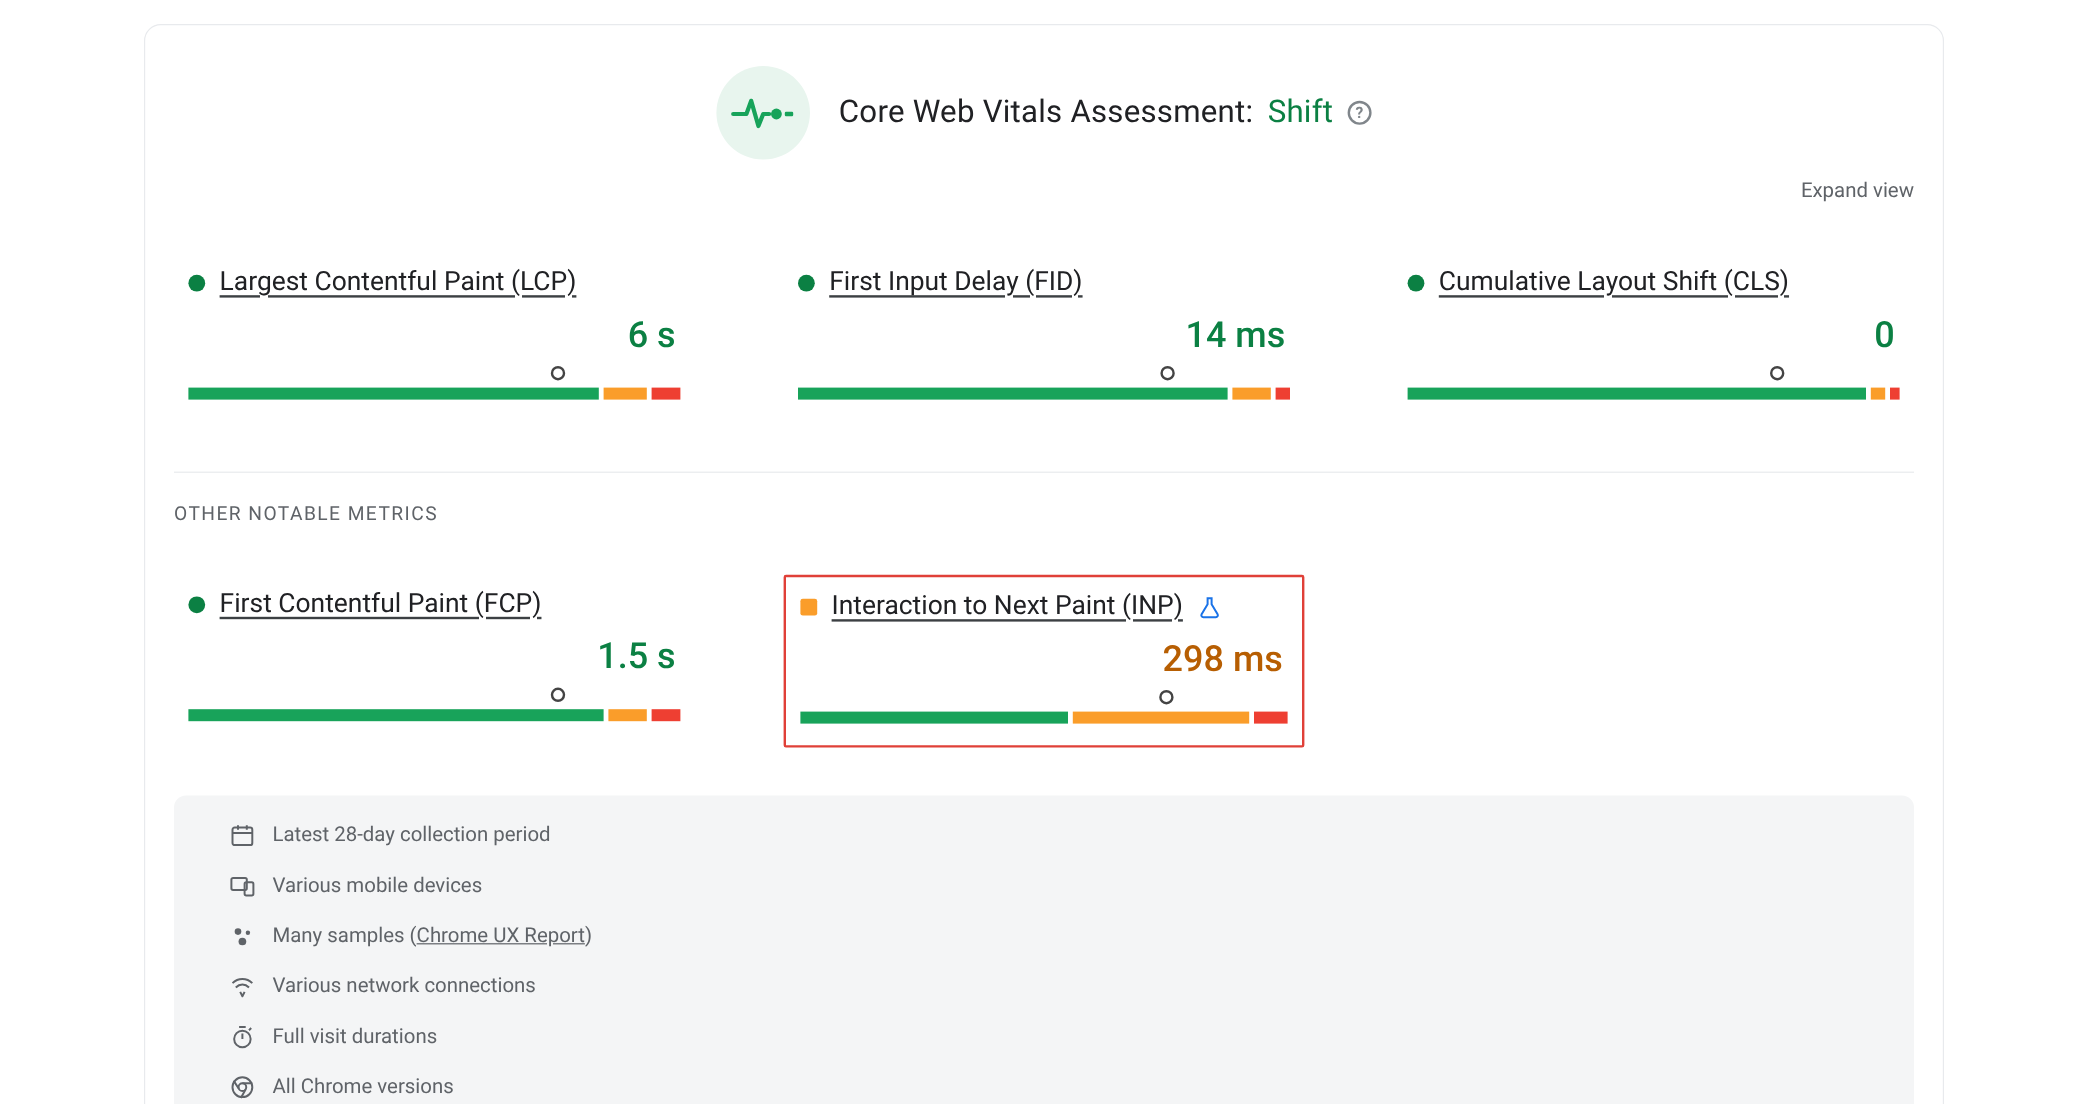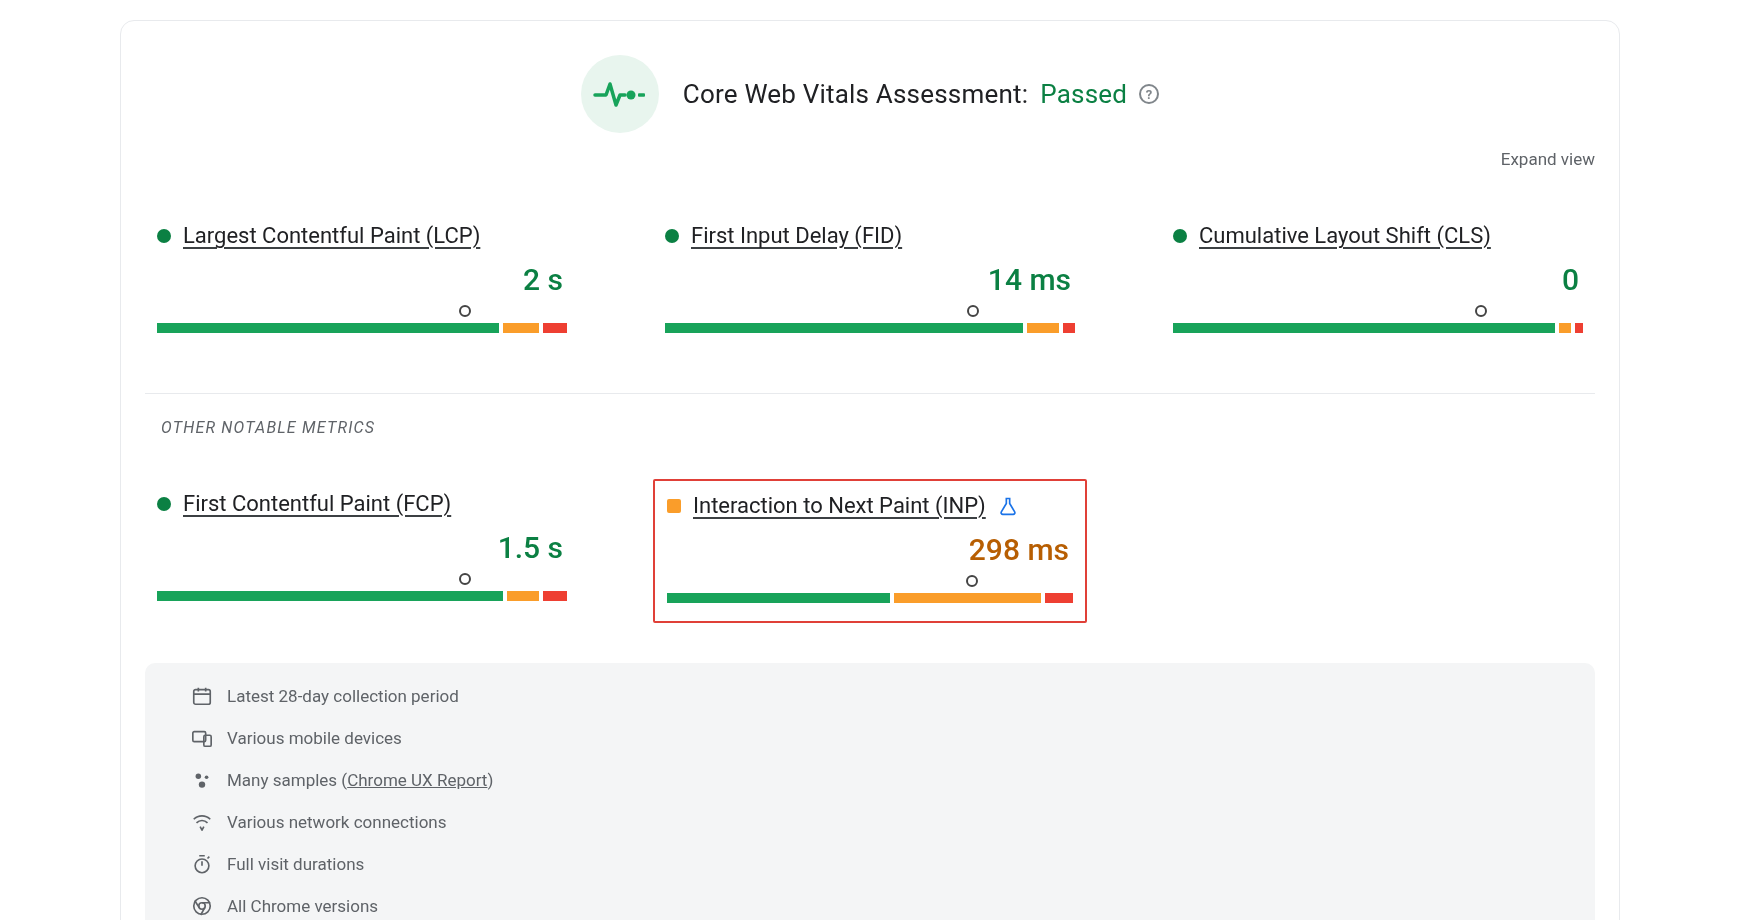--- a/index.html
+++ b/index.html
@@ -69,22 +69,21 @@
   margin-top:42px;
 }
 .rule{
   border:none;border-top:1px solid var(--border);
   margin:42px 0 24px 0;
 }
 .section-label{
   color:var(--muted);
   letter-spacing:1.2px;
   font-size:16px;
-  margin:16px;
-  font-style:italic;
+  margin:0;
 }
 .metric{
   position:relative;
   padding:12px 12px 18px 12px;
 }
 .metric.highlight{
   border:2px solid #e04038;
   border-radius:2px;
 }
 .m-hdr{
@@ -166,36 +165,36 @@
   <div class="hdr">
     <div class="pulse-badge">
       <svg width="54" height="30" viewBox="0 0 54 30">
         <path d="M2 16 H13 L17 5 L23 26 L27 16 H32" stroke="#17a35a" stroke-width="3.5" fill="none" stroke-linecap="round" stroke-linejoin="round"></path>
         <circle cx="38" cy="16" r="4.5" fill="#17a35a"></circle>
         <rect x="45" y="14.2" width="7" height="3.6" fill="#17a35a" rx="1"></rect>
       </svg>
     </div>
     <div class="hdr-title">
       <span>Core Web Vitals Assessment:</span>
-      <span class="hdr-status">Passed</span>
+      <span class="hdr-status">Shift</span>
       <span class="help-icon">?</span>
     </div>
   </div>
 
   <div class="expand-wrap">
     <a class="expand-link">Expand view</a>
   </div>
 
   <div class="row">
     <div class="metric">
         <div class="m-hdr">
           <span class="dot good"></span>
           <a class="m-name">Largest Contentful Paint (LCP)</a>
         </div>
-        <div class="m-val v-good">2 s</div>
+        <div class="m-val v-good">6 s</div>
         <div class="bar-wrap">
           <div class="bar">
             <div class="seg g" style="flex: 85 1 0%;"></div>
             <div class="seg a" style="flex: 9 1 0%;"></div>
             <div class="seg p" style="flex: 6 1 0%;"></div>
           </div>
           <div class="pointer" style="left: 75%;">
             <div class="head"></div>
             <div class="stem"></div>
           </div>

